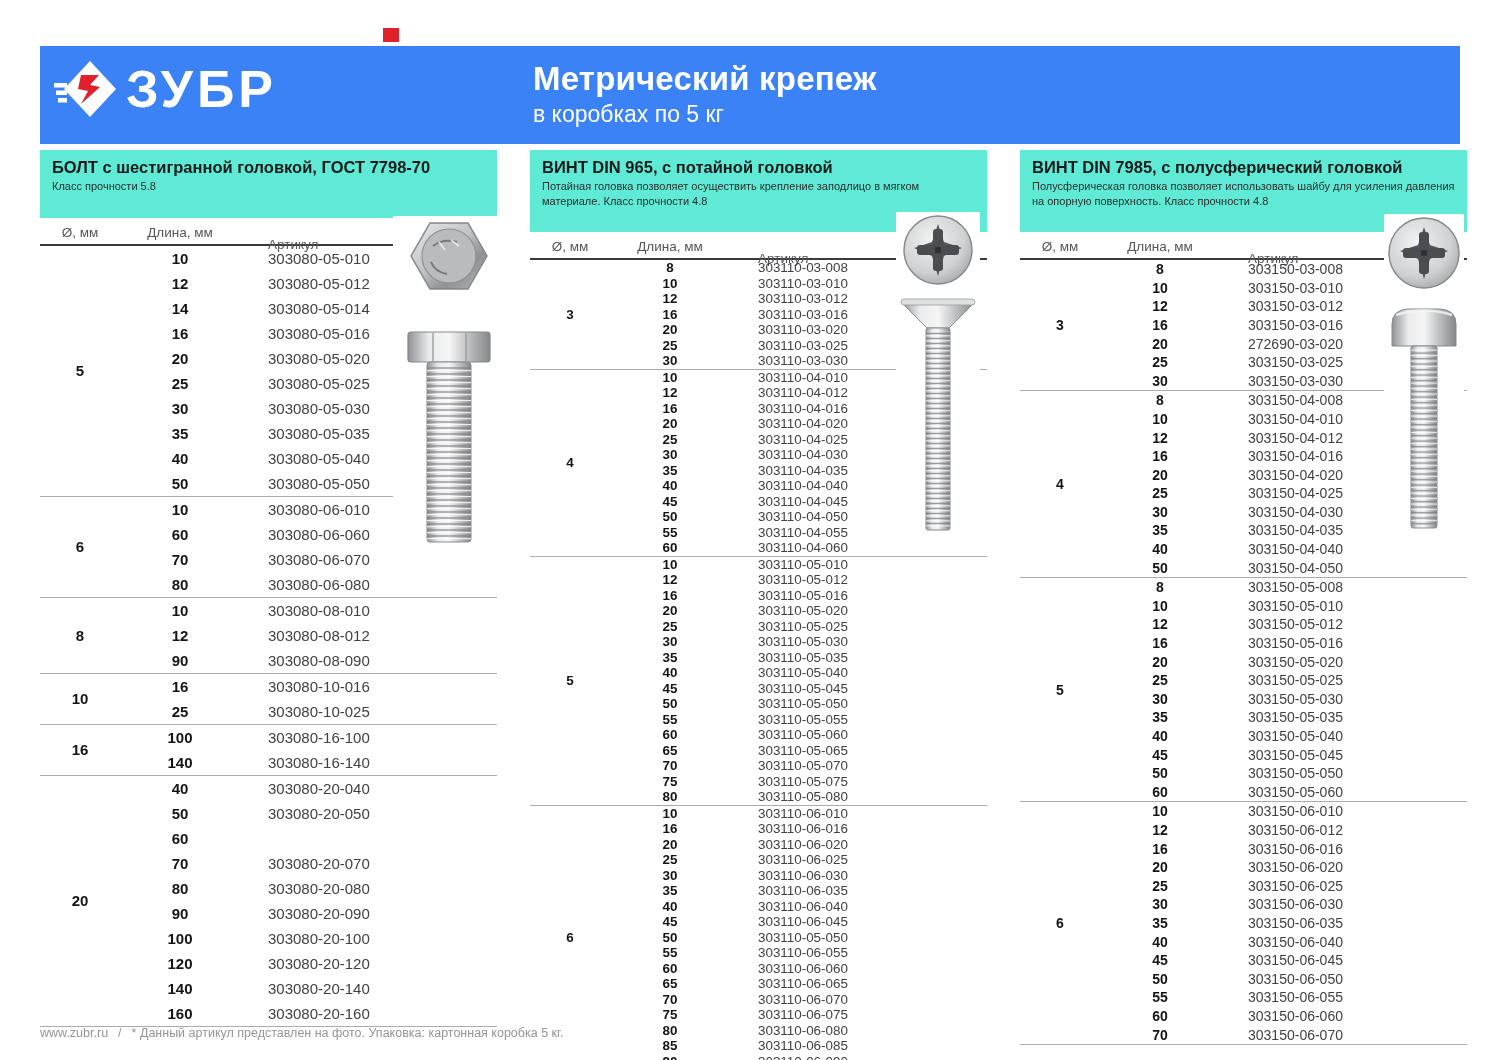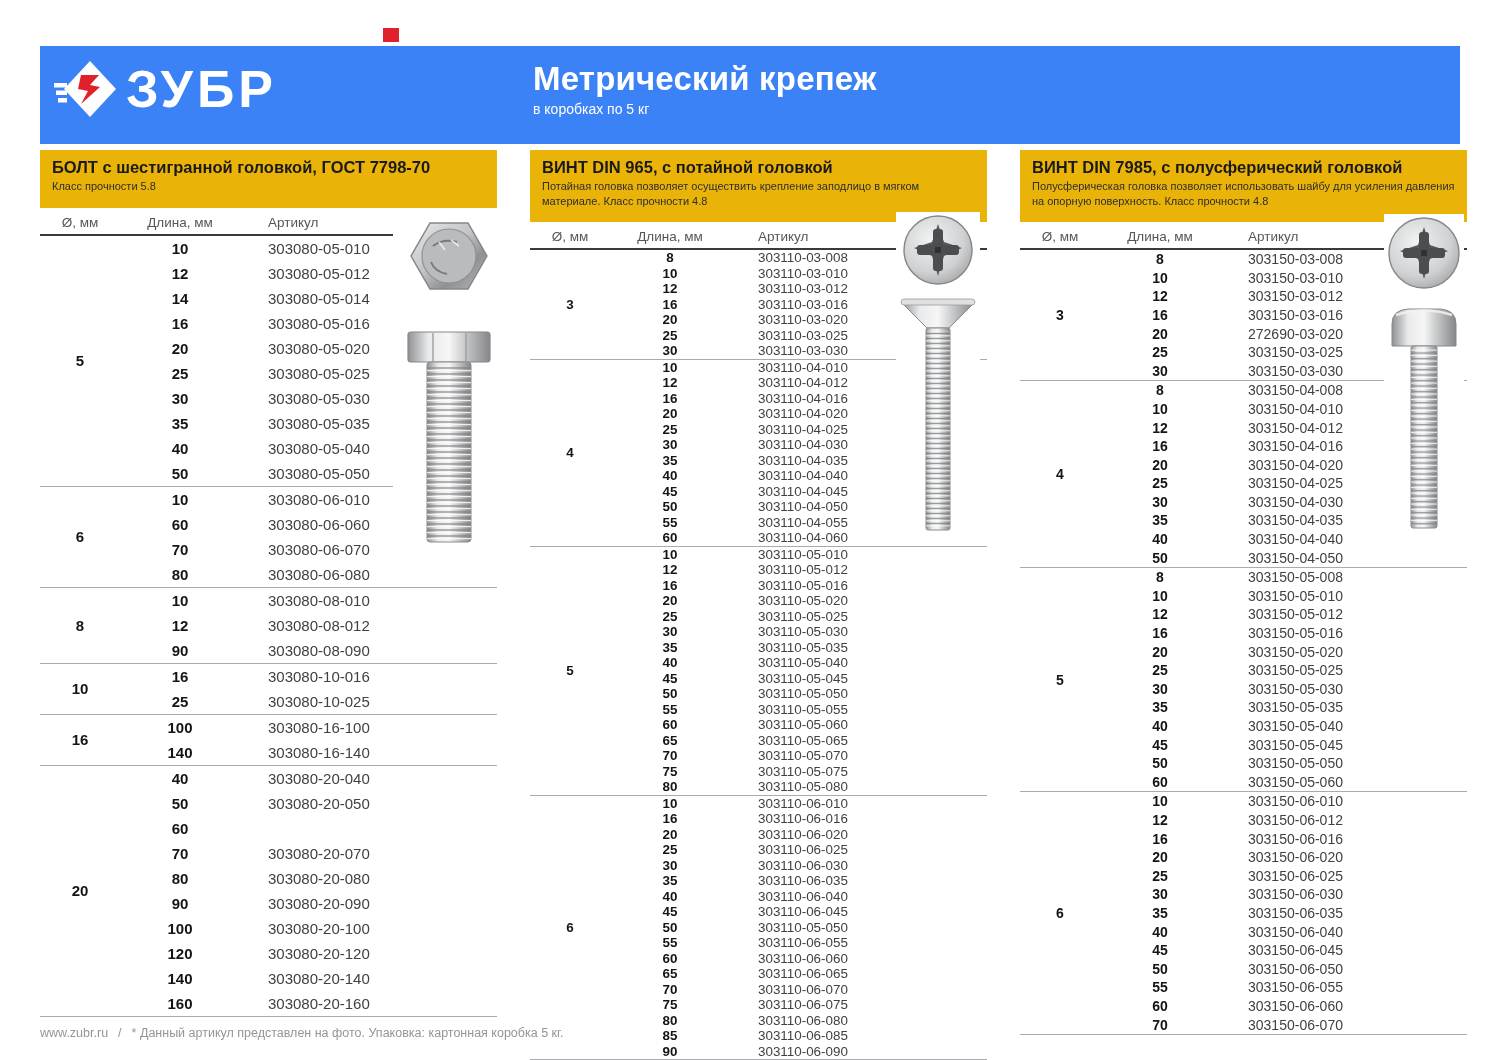--- a/index.html
+++ b/index.html
@@ -7,37 +7,37 @@
   body { font-family:"Liberation Sans", sans-serif; }
   .page { position:relative; width:1500px; height:1060px; background:#fff; overflow:hidden; }
 
   
   .band { position:absolute; left:40px; top:46px; width:1420px; height:98px; background:#3b82f6; }
   .band-tab { position:absolute; left:383px; top:28px; width:16px; height:14px; background:#E0202A; }
   .logo { position:absolute; left:14px; top:13px; height:60px; display:flex; align-items:center; }
   .brand-word { color:#fff; font-weight:bold; font-size:52px; letter-spacing:4px; line-height:60px; margin-left:10px; }
   .band-titles { position:absolute; left:493px; top:14px; color:#fff; }
   .band-title { font-size:33px; font-weight:bold; letter-spacing:.2px; }
-  .band-subtitle { font-size:14px; margin-top:3px; }
+  .band-subtitle { font-size:23px; margin-top:3px; }
 
   
   .col { position:absolute; top:150px; }
   .col-1 { left:40px;  width:457px; }
   .col-2 { left:530px; width:457px; }
   .col-3 { left:1020px;width:447px; }
 
-  .panel-head { background:#eab308; min-height:57px; padding:7px 12px 14px 12px; }
+  .panel-head { background:#5eead4; min-height:57px; padding:7px 12px 24px 12px; }
   .panel-title { font-size:16.5px; font-weight:bold; color:#1a1a1c; line-height:1.22; }
   .panel-sub { font-size:11px; color:#2e2e30; line-height:1.32; margin-top:2px; }
 
   .thead { display:flex; height:26px; line-height:26px; font-size:13.5px; color:#55565a;
            border-bottom:2px solid #3a3a3c; margin-top:2px; }
   .th-d { width:80px; text-align:center; }
   .th-l { width:120px; text-align:center; }
-  .th-a { flex:1; padding-left:28px; }
+  .th-a { flex:1; padding-left:28px;margin-top:12px; }
 
   .group { display:flex; border-bottom:1px solid #a9abae; }
   .gd { width:80px; display:flex; align-items:center; justify-content:center;
         font-weight:bold; color:#141414; font-size:var(--fs); }
   .grows { flex:1; }
   .row { display:flex; height:var(--rh); line-height:var(--rh); }
   .cl { width:120px; text-align:center; font-weight:bold; color:#141414; font-size:var(--fs); }
   .ca { flex:1; padding-left:28px; color:#414042; font-size:var(--fs); }
 
   .t-large { --rh:25px;   --fs:15px; }

